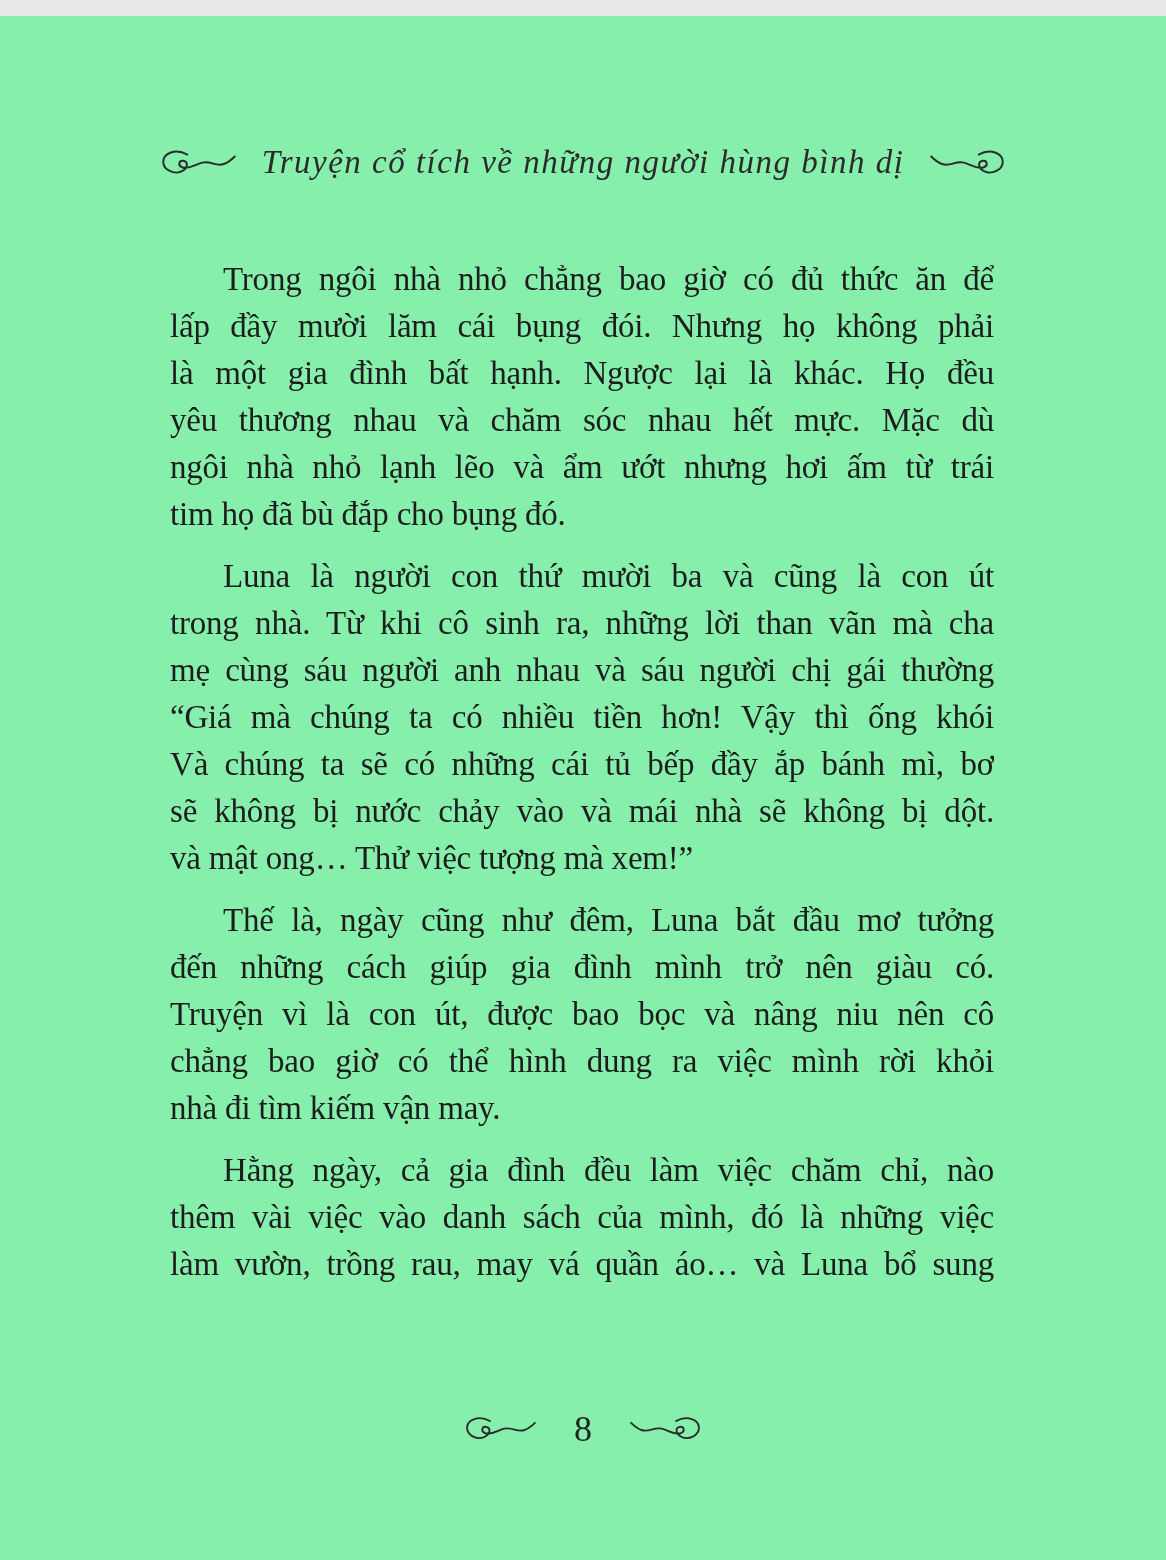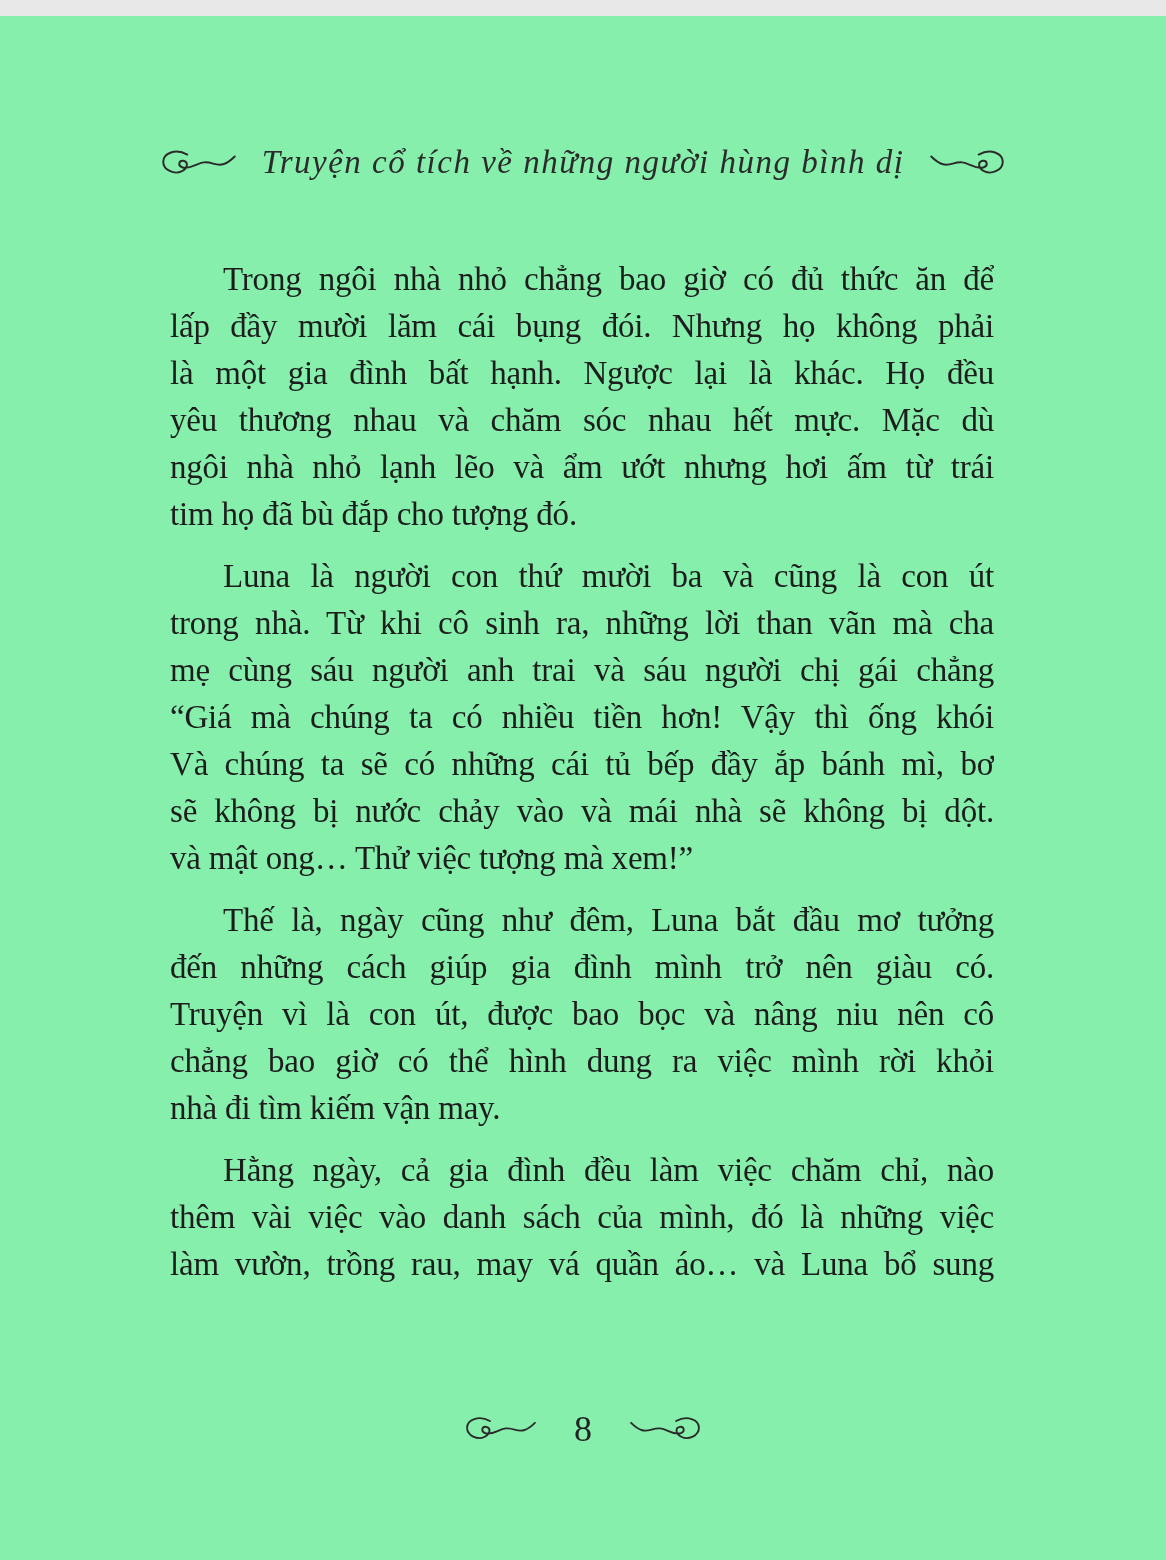--- a/index.html
+++ b/index.html
@@ -99,26 +99,26 @@
     </span>
   </div>
 
   <div class="text-block">
       <div class="para">
         <div class="line first">Trong ngôi nhà nhỏ chẳng bao giờ có đủ thức ăn để</div>
         <div class="line">lấp đầy mười lăm cái bụng đói. Nhưng họ không phải</div>
         <div class="line">là một gia đình bất hạnh. Ngược lại là khác. Họ đều</div>
         <div class="line">yêu thương nhau và chăm sóc nhau hết mực. Mặc dù</div>
         <div class="line">ngôi nhà nhỏ lạnh lẽo và ẩm ướt nhưng hơi ấm từ trái</div>
-        <div class="line last">tim họ đã bù đắp cho tượng đó.</div>
+        <div class="line last">tim họ đã bù đắp cho bụng đó.</div>
       </div>
       <div class="para">
         <div class="line first">Luna là người con thứ mười ba và cũng là con út</div>
         <div class="line">trong nhà. Từ khi cô sinh ra, những lời than vãn mà cha</div>
-        <div class="line">mẹ cùng sáu người anh trai và sáu người chị gái chẳng</div>
+        <div class="line">mẹ cùng sáu người anh nhau và sáu người chị gái thường</div>
         <div class="line">“Giá mà chúng ta có nhiều tiền hơn! Vậy thì ống khói</div>
         <div class="line">Và chúng ta sẽ có những cái tủ bếp đầy ắp bánh mì, bơ</div>
         <div class="line">sẽ không bị nước chảy vào và mái nhà sẽ không bị dột.</div>
         <div class="line last">và mật ong… Thử việc tượng mà xem!”</div>
       </div>
       <div class="para">
         <div class="line first">Thế là, ngày cũng như đêm, Luna bắt đầu mơ tưởng</div>
         <div class="line">đến những cách giúp gia đình mình trở nên giàu có.</div>
         <div class="line">Truyện vì là con út, được bao bọc và nâng niu nên cô</div>
         <div class="line">chẳng bao giờ có thể hình dung ra việc mình rời khỏi</div>

